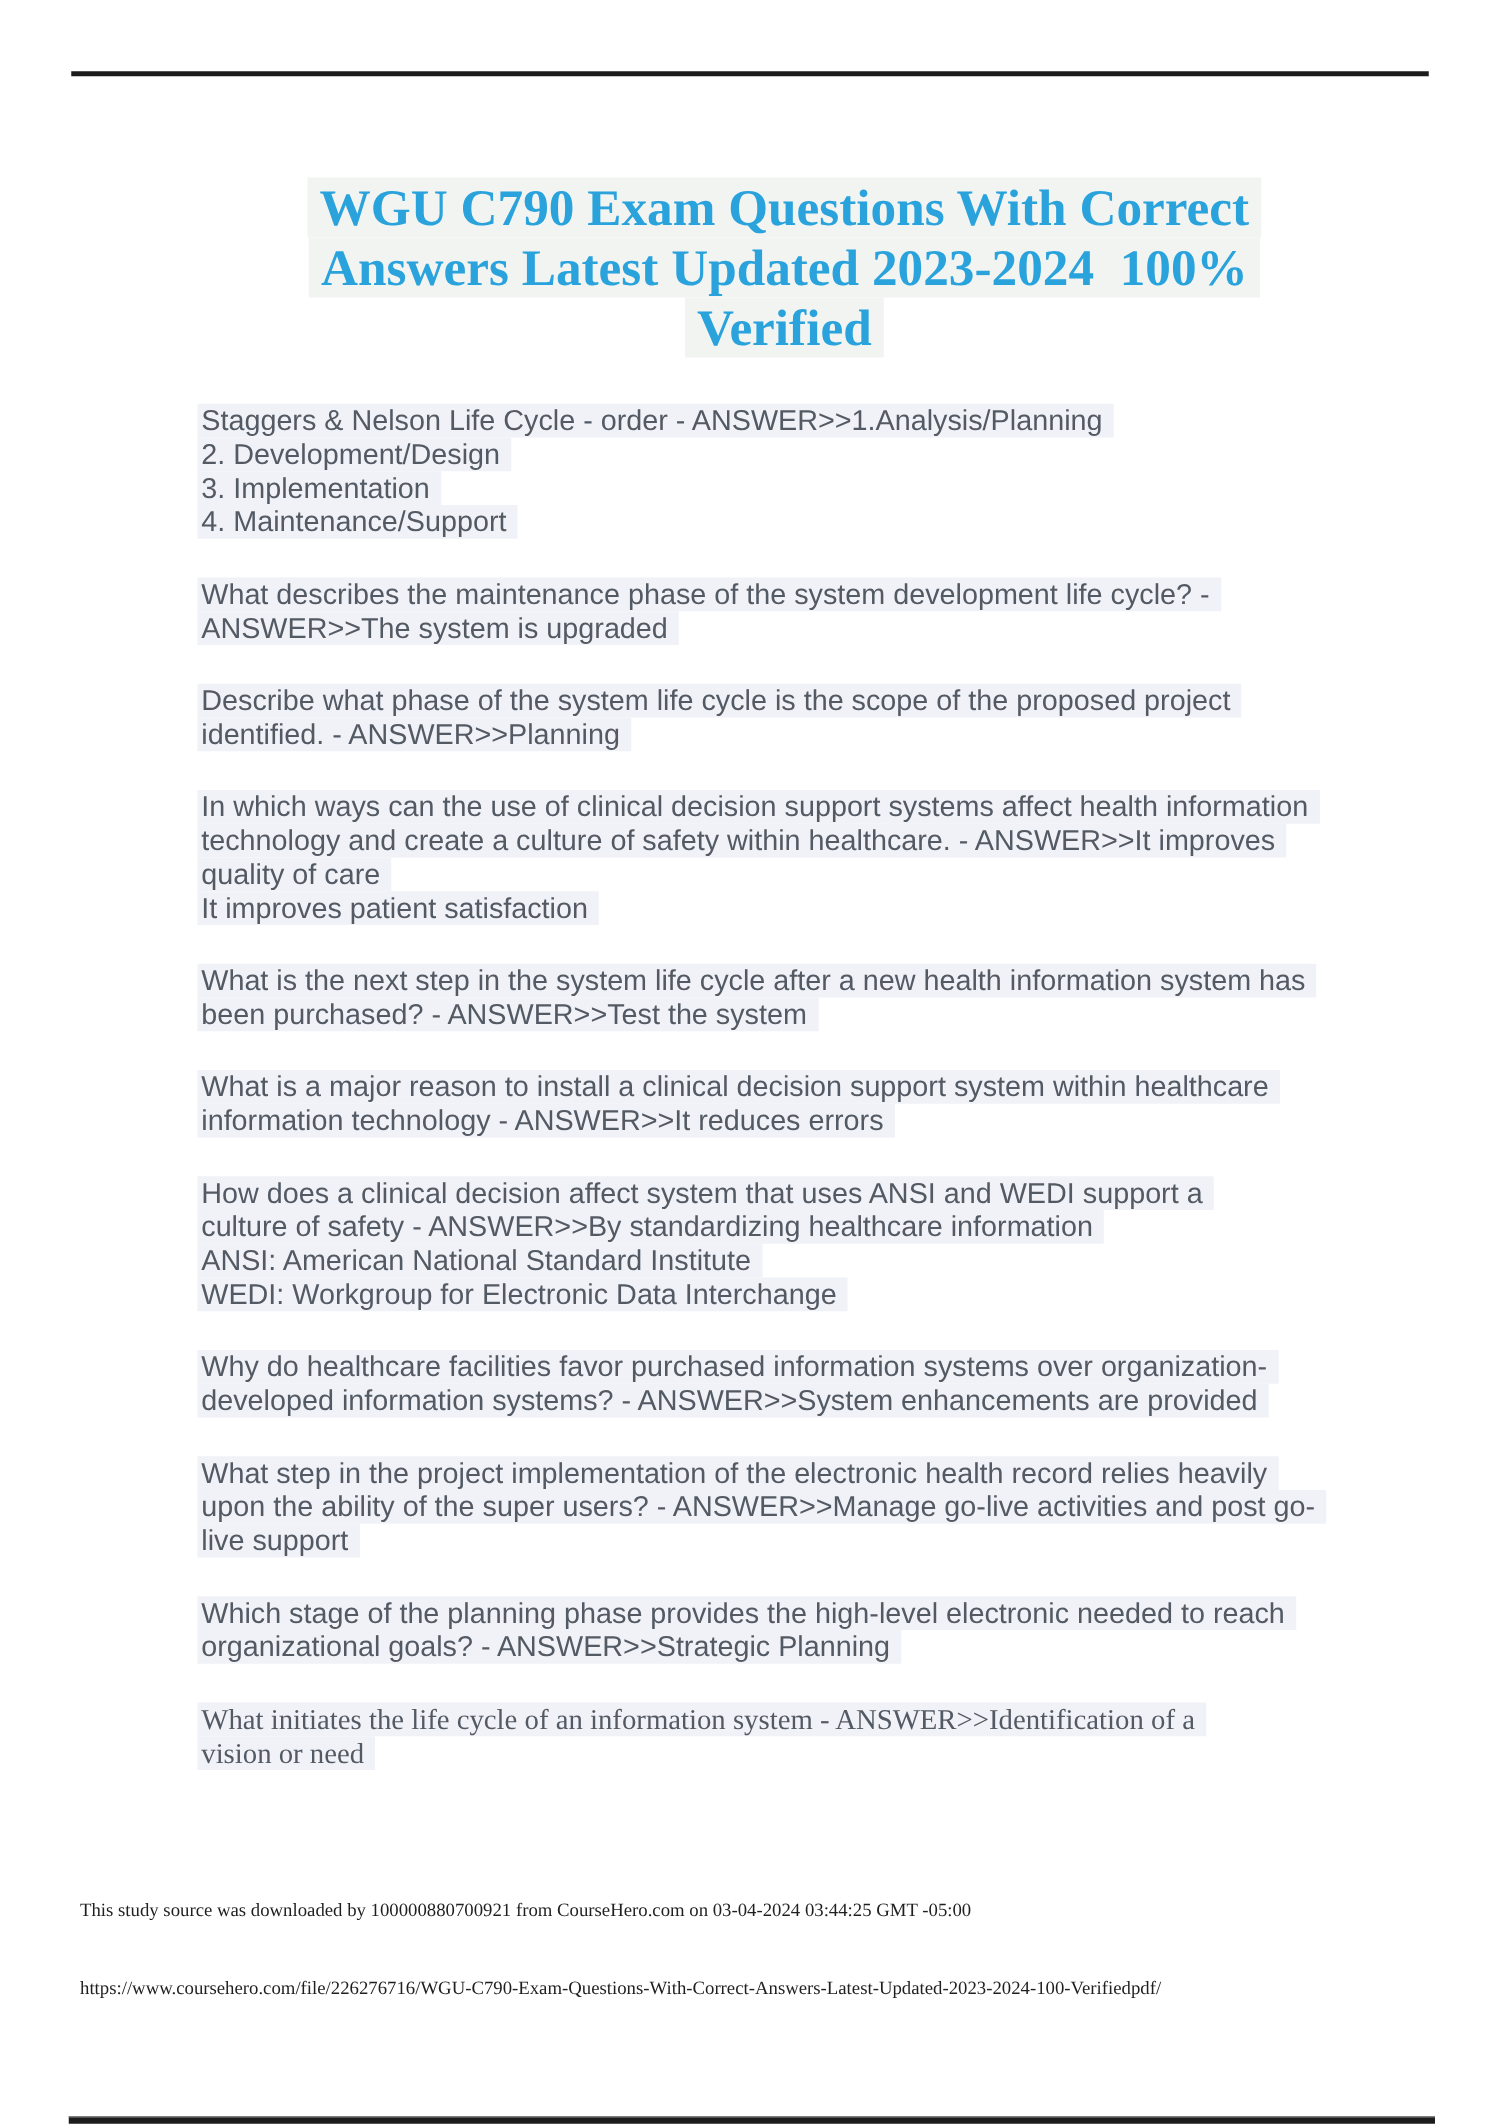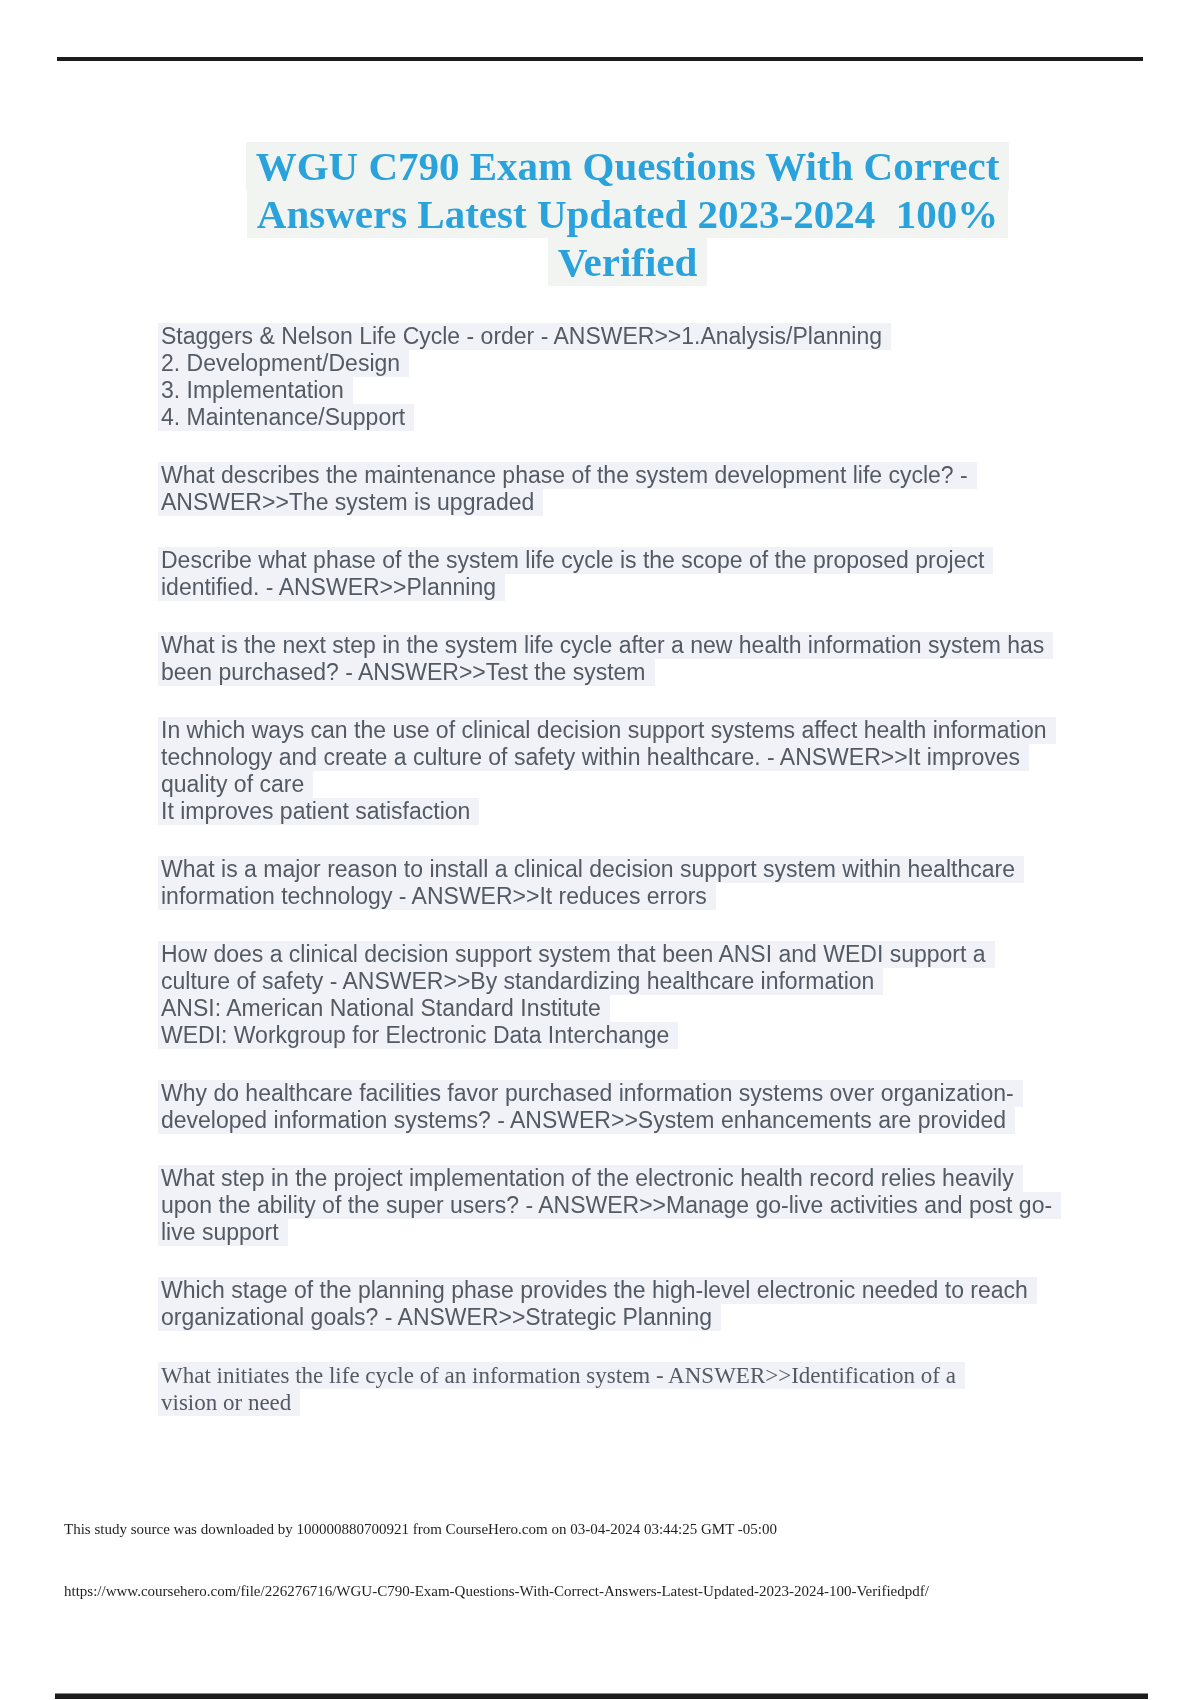--- a/index.html
+++ b/index.html
@@ -93,35 +93,35 @@
       </div>
       <div class="para">
         <div class="line"><span class="hl">What describes the maintenance phase of the system development life cycle? -</span></div>
         <div class="line"><span class="hl">ANSWER&gt;&gt;The system is upgraded</span></div>
       </div>
       <div class="para">
         <div class="line"><span class="hl">Describe what phase of the system life cycle is the scope of the proposed project</span></div>
         <div class="line"><span class="hl">identified. - ANSWER&gt;&gt;Planning</span></div>
       </div>
       <div class="para">
-        <div class="line"><span class="hl">What is the next step in the system life cycle after a new health information system has</span></div>
-        <div class="line"><span class="hl">been purchased? - ANSWER&gt;&gt;Test the system</span></div>
-      </div>
-      <div class="para">
         <div class="line"><span class="hl">In which ways can the use of clinical decision support systems affect health information</span></div>
         <div class="line"><span class="hl">technology and create a culture of safety within healthcare. - ANSWER&gt;&gt;It improves</span></div>
         <div class="line"><span class="hl">quality of care</span></div>
         <div class="line"><span class="hl">It improves patient satisfaction</span></div>
       </div>
       <div class="para">
+        <div class="line"><span class="hl">What is the next step in the system life cycle after a new health information system has</span></div>
+        <div class="line"><span class="hl">been purchased? - ANSWER&gt;&gt;Test the system</span></div>
+      </div>
+      <div class="para">
         <div class="line"><span class="hl">What is a major reason to install a clinical decision support system within healthcare</span></div>
         <div class="line"><span class="hl">information technology - ANSWER&gt;&gt;It reduces errors</span></div>
       </div>
       <div class="para">
-        <div class="line"><span class="hl">How does a clinical decision support system that been ANSI and WEDI support a</span></div>
+        <div class="line"><span class="hl">How does a clinical decision affect system that uses ANSI and WEDI support a</span></div>
         <div class="line"><span class="hl">culture of safety - ANSWER&gt;&gt;By standardizing healthcare information</span></div>
         <div class="line"><span class="hl">ANSI: American National Standard Institute</span></div>
         <div class="line"><span class="hl">WEDI: Workgroup for Electronic Data Interchange</span></div>
       </div>
       <div class="para">
         <div class="line"><span class="hl">Why do healthcare facilities favor purchased information systems over organization-</span></div>
         <div class="line"><span class="hl">developed information systems? - ANSWER&gt;&gt;System enhancements are provided</span></div>
       </div>
       <div class="para">
         <div class="line"><span class="hl">What step in the project implementation of the electronic health record relies heavily</span></div>

